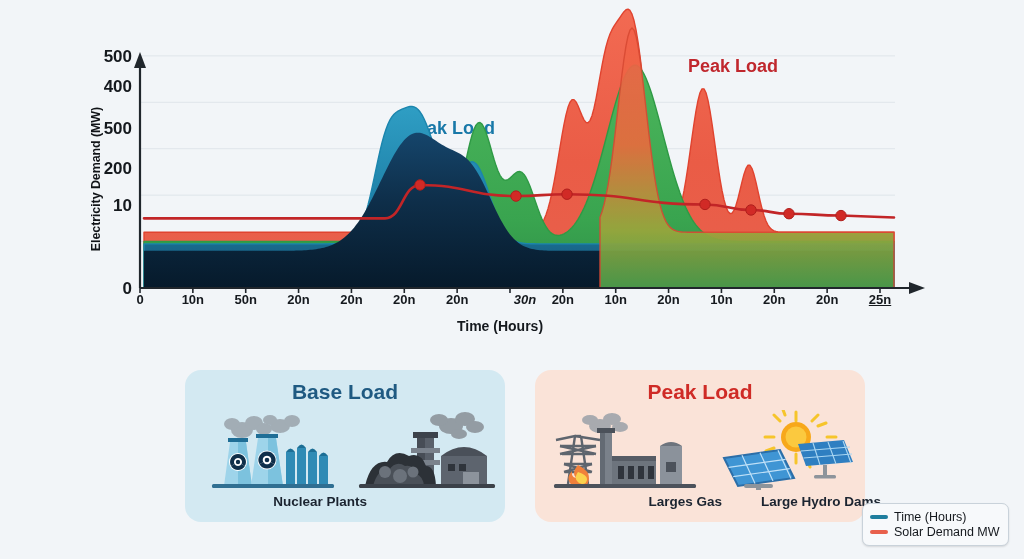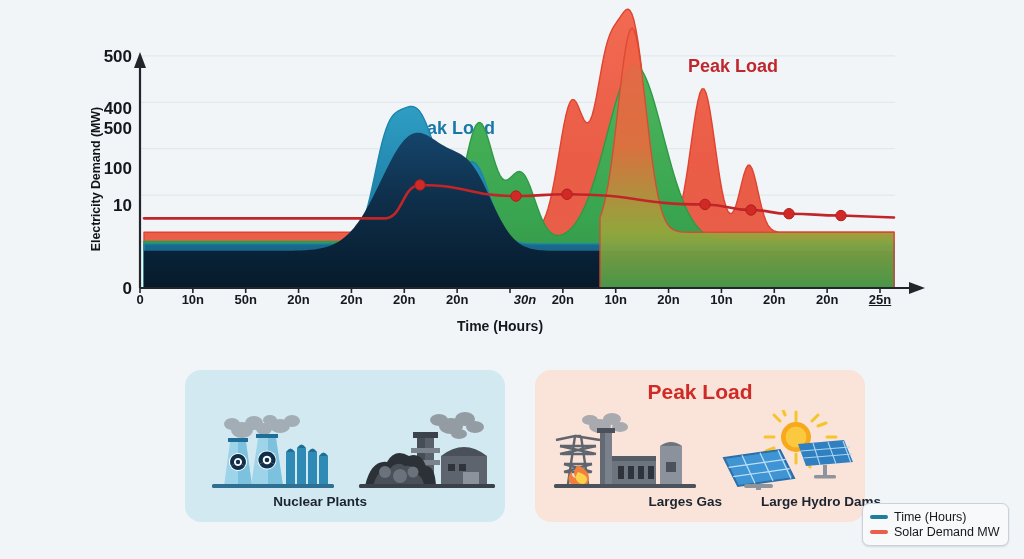--- a/index.html
+++ b/index.html
@@ -86,23 +86,23 @@
 
 <div id="root">
 
   <div class="chart-wrap">
 
     <div class="y-axis-title">Electricity Demand (MW)</div>
     <div class="x-axis-title">Time (Hours)</div>
 
     <div id="yticks">
         <div class="ytick" style="top: 55.8571px; left: 86px;">500</div>
-        <div class="ytick" style="top: 108px; left: 86px;">400</div>
+        <div class="ytick" style="top: 86px; left: 86px;">400</div>
         <div class="ytick" style="top: 127.821px; left: 86px;">500</div>
-        <div class="ytick" style="top: 168.214px; left: 86px;">100</div>
+        <div class="ytick" style="top: 168.214px; left: 86px;">200</div>
         <div class="ytick" style="top: 205.357px; left: 86px;">10</div>
         <div class="ytick" style="top: 288px; left: 86px;">0</div>
       </div>
     <div id="xticks">
         <div class="xtick" style="left: 140px;">0</div>
         <div class="xtick" style="left: 192.857px;">10n</div>
         <div class="xtick" style="left: 245.714px;">50n</div>
         <div class="xtick" style="left: 298.571px;">20n</div>
         <div class="xtick" style="left: 351.429px;">20n</div>
         <div class="xtick" style="left: 404.286px;">20n</div>
@@ -196,20 +196,21 @@
           <line x1="774.2857142857142" x2="774.2857142857142" y1="288" y2="293" stroke="#20262c" stroke-width="1.6"></line>
           <line x1="827.1428571428571" x2="827.1428571428571" y1="288" y2="293" stroke="#20262c" stroke-width="1.6"></line>
           <line x1="880" x2="880" y1="288" y2="293" stroke="#20262c" stroke-width="1.6"></line>
         </g>
     </svg>
   </div>
 
   <div class="panels">
 
     <div class="panel panel-base">
+      <div class="panel-title title-base">Base Load</div>
 
       <div class="item" style="left:8px;">
         <div class="item-ico">
           <svg width="150" height="80" viewBox="0 0 150 80">
             <g fill="#9aa3ab" opacity=".85">
               <ellipse cx="44" cy="20" rx="11" ry="8"></ellipse>
                 <ellipse cx="56" cy="13" rx="9" ry="7"></ellipse>
               <ellipse cx="34" cy="14" rx="8" ry="6"></ellipse>
                 <ellipse cx="66" cy="19" rx="8" ry="6"></ellipse>
               <ellipse cx="82" cy="16" rx="10" ry="7"></ellipse>

